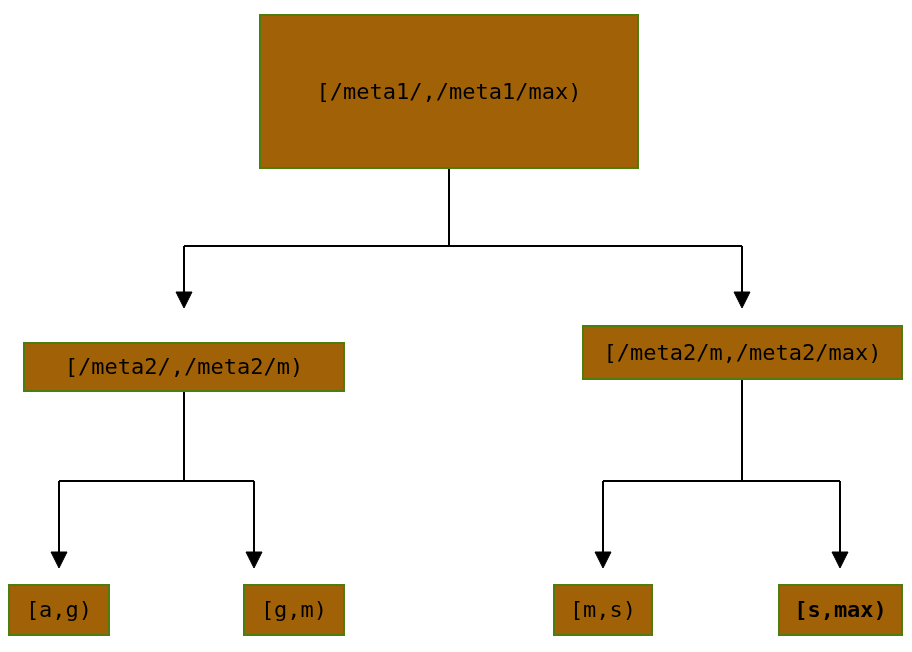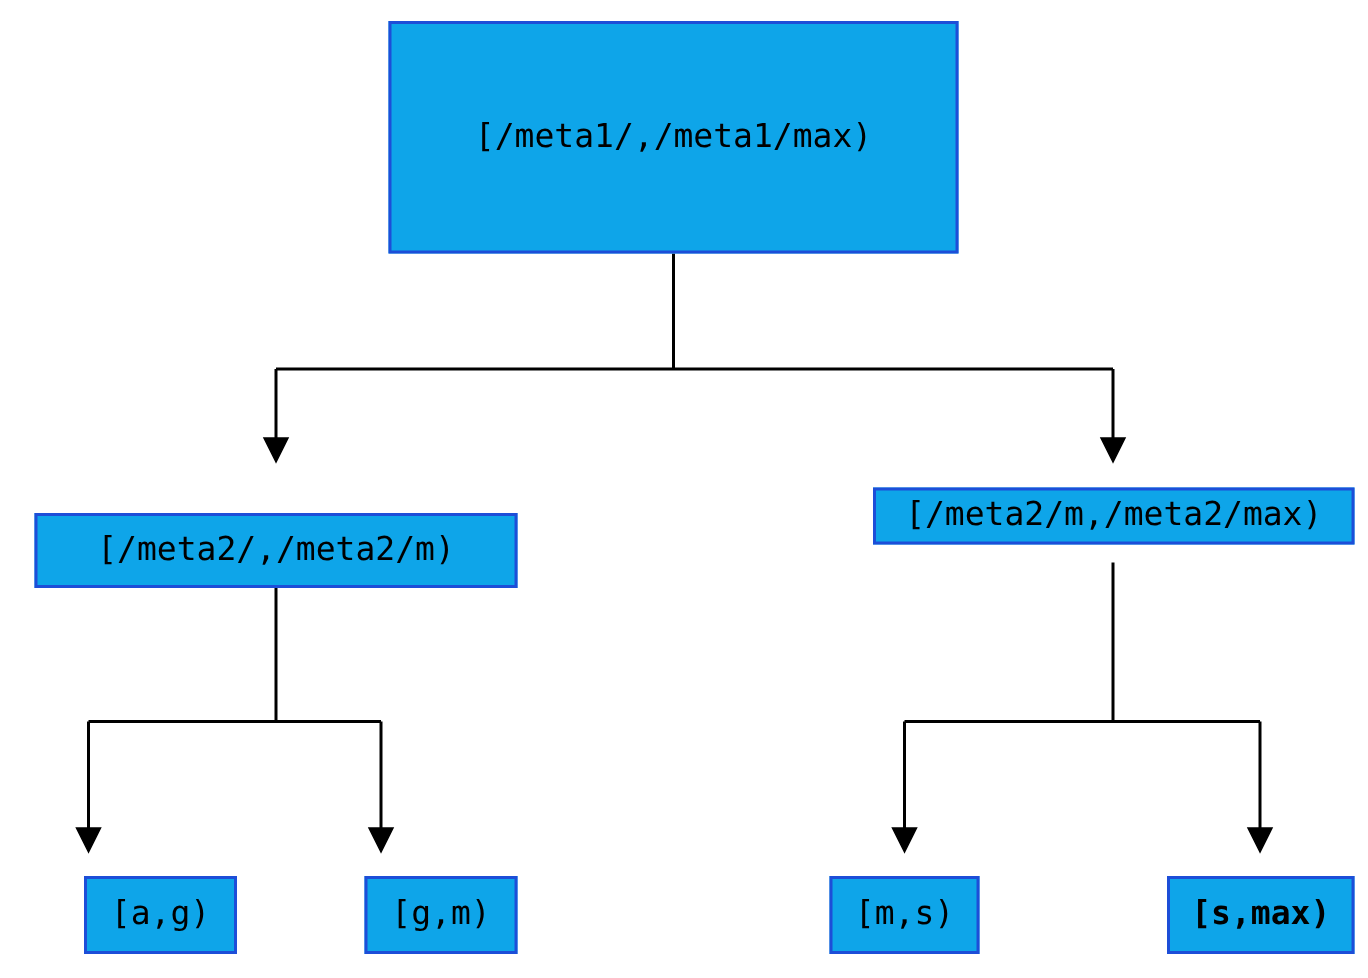--- a/index.html
+++ b/index.html
@@ -29,34 +29,34 @@
     fill: none;
   }
   .edges polygon {
     fill: #000000;
     stroke: #000000;
     stroke-width: 1;
   }
   .node {
     position: absolute;
     box-sizing: border-box;
-    border: 2px solid #1d4ed8;
-    background: #0ea5e9;
+    border: 2px solid #4d7c0f;
+    background: #a16207;
     color: #000000;
     display: flex;
     align-items: center;
     justify-content: center;
     font-size: 22px;
     line-height: 1;
     white-space: nowrap;
   }
   .node-root      { left: 259px; top: 14px;  width: 380px; height: 155px; }
   .node-left      { left: 23px;  top: 342px; width: 322px; height: 50px; }
-  .node-right     { left: 582px; top: 325px; width: 321px; height: 38px; }
-  .node-leaf-ag   { left: 8px;   top: 584px; width: 102px; height: 52px; margin-left: 48px; }
+  .node-right     { left: 582px; top: 325px; width: 321px; height: 55px; }
+  .node-leaf-ag   { left: 8px;   top: 584px; width: 102px; height: 52px; }
   .node-leaf-gm   { left: 203px; top: 584px; width: 102px; height: 52px; margin-left: 40px; }
   .node-leaf-ms   { left: 553px; top: 584px; width: 100px; height: 52px; }
   .node-leaf-smax { left: 778px; top: 584px; width: 125px; height: 52px; font-weight: bold; }
 </style>
 </head>
 <body>
 
 <div class="canvas">
 
   <svg class="edges" viewBox="0 0 912 652" xmlns="http://www.w3.org/2000/svg">

